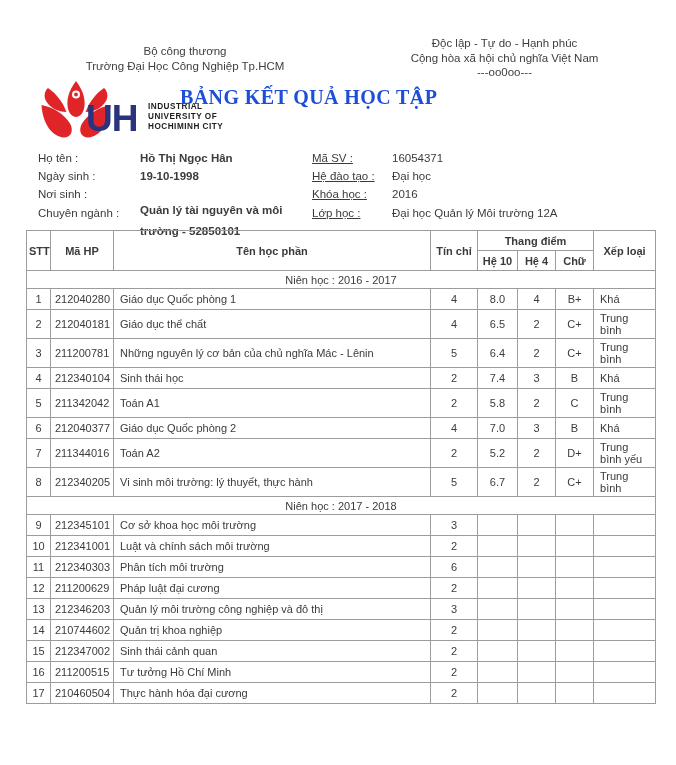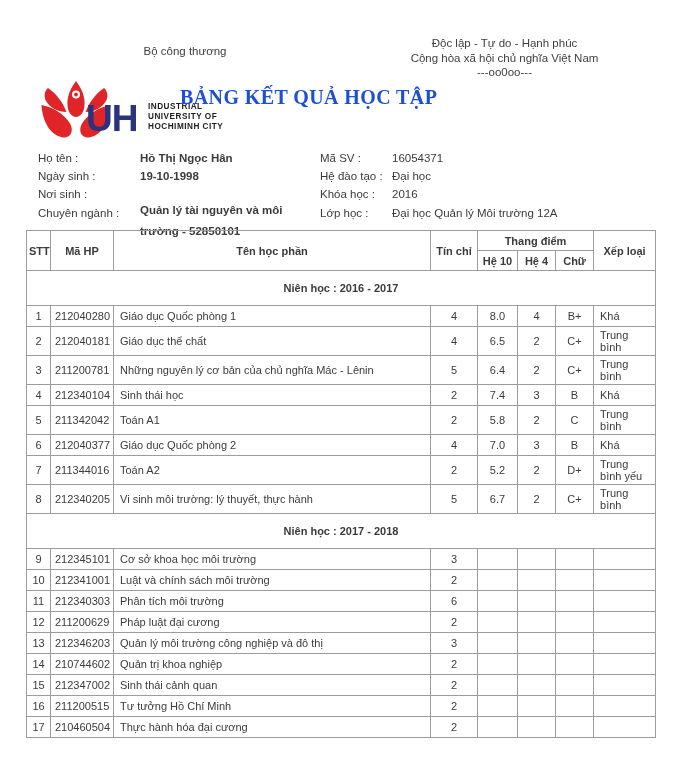--- a/index.html
+++ b/index.html
@@ -14,41 +14,42 @@
   .doc-title { position:absolute; left:180px; top:86px;
                font-family:"Liberation Serif", serif; font-weight:bold;
                font-size:20px; letter-spacing:0.4px; color:#1d4ed8; white-space:nowrap; }
 
   .logo { position:absolute; left:38px; top:80px; width:185px; height:62px; }
 
   .info { position:absolute; left:0; top:152px; width:676px; font-size:11.5px; line-height:13px; }
   .info span { position:absolute; white-space:nowrap; }
   .r1 { top:0; } .r2 { top:18px; } .r3 { top:36px; } .r4 { top:55px; }
   .lc-lbl { left:38px; }  .lc-val { left:140px;font-weight:bold; }
-  .rc-lbl { left:320px; } .rc-val { left:392px; }
+  .rc-lbl { left:312px;text-decoration:underline; } .rc-val { left:392px; }
   .bold { font-weight:bold; }
   .wrap2 { white-space:normal !important; width:182px; line-height:21px; top:48px; }
 
   table.results { position:absolute; left:26px; top:230px; width:629px;
                   border-collapse:collapse; table-layout:fixed;
                   font-size:11px; color:#3b3b3b; }
   .results th, .results td { border:1px solid #9c9c9c; padding:2px 4px; vertical-align:middle; overflow:hidden; }
   .results thead th { font-weight:bold; text-align:center; height:20px; padding:1px 2px; }
   .results tbody td { height:21px; }
   .results td.c { text-align:center; }
   .results td.l { text-align:left; padding-left:6px; }
-  .results tr.section-row td { font-weight:bold; text-align:center; height:18px; padding:11px; }
+  .results tr.section-row td { font-weight:normal; text-align:center; height:18px; padding:2px; }
 </style>
 </head>
 <body>
 
 <div class="page">
 
   <div class="org org-left">
     <div>Bộ công thương</div>
+    <div>Trường Đại Học Công Nghiệp Tp.HCM</div>
   </div>
   <div class="org org-right">
     <div>Độc lập - Tự do - Hạnh phúc</div>
     <div>Cộng hòa xã hội chủ nghĩa Việt Nam</div>
     <div>---oo0oo---</div>
   </div>
 
   <svg class="logo" viewBox="0 0 185 62" xmlns="http://www.w3.org/2000/svg">
     <g>
       <path d="M38,1 C30.5,11 27.5,21 30.5,30.5 C33.5,39 42.5,39 45.5,30.5 C48.5,21 45.5,11 38,1 Z" fill="#e02529"></path>

